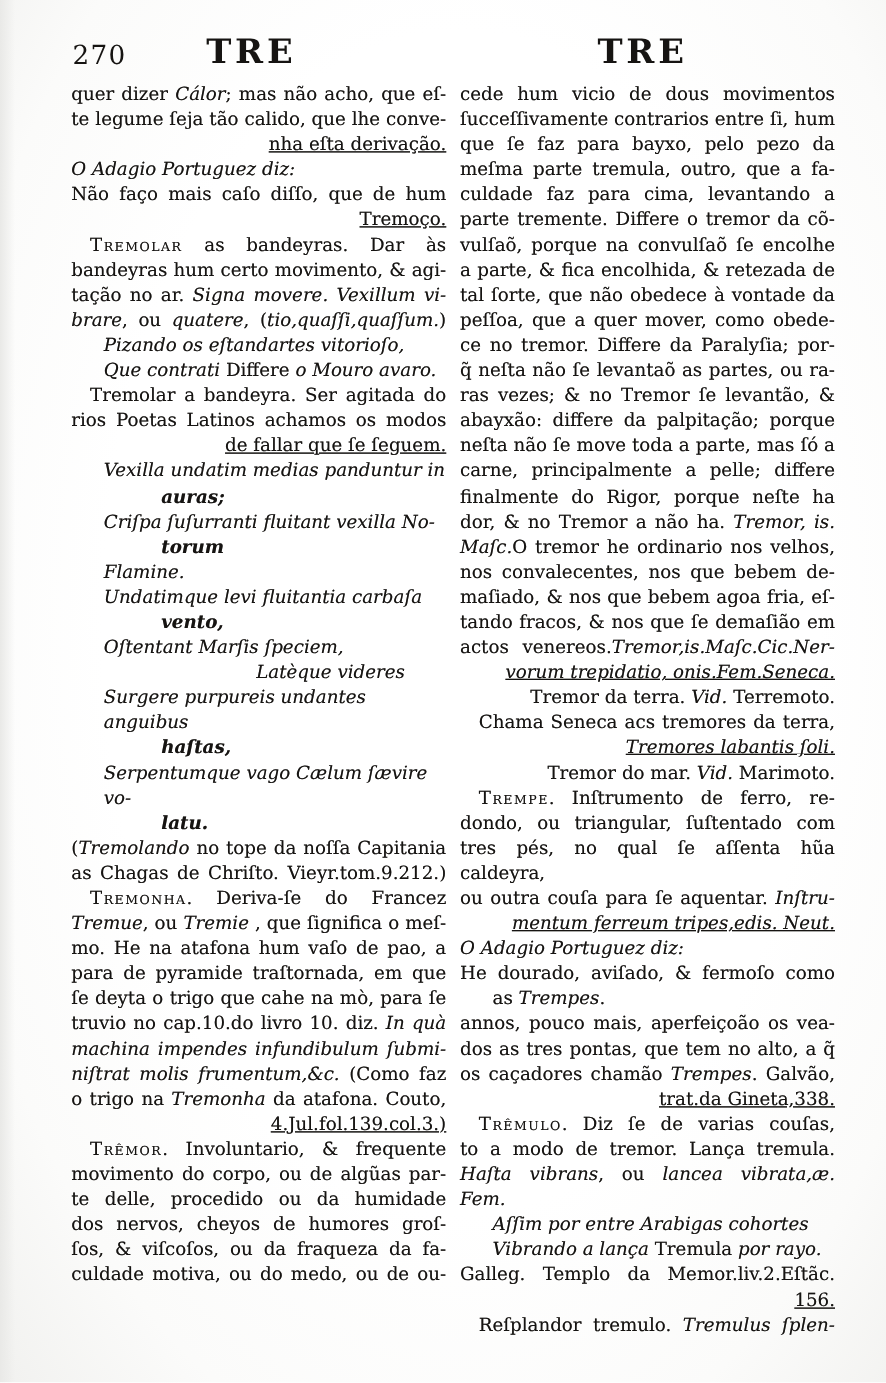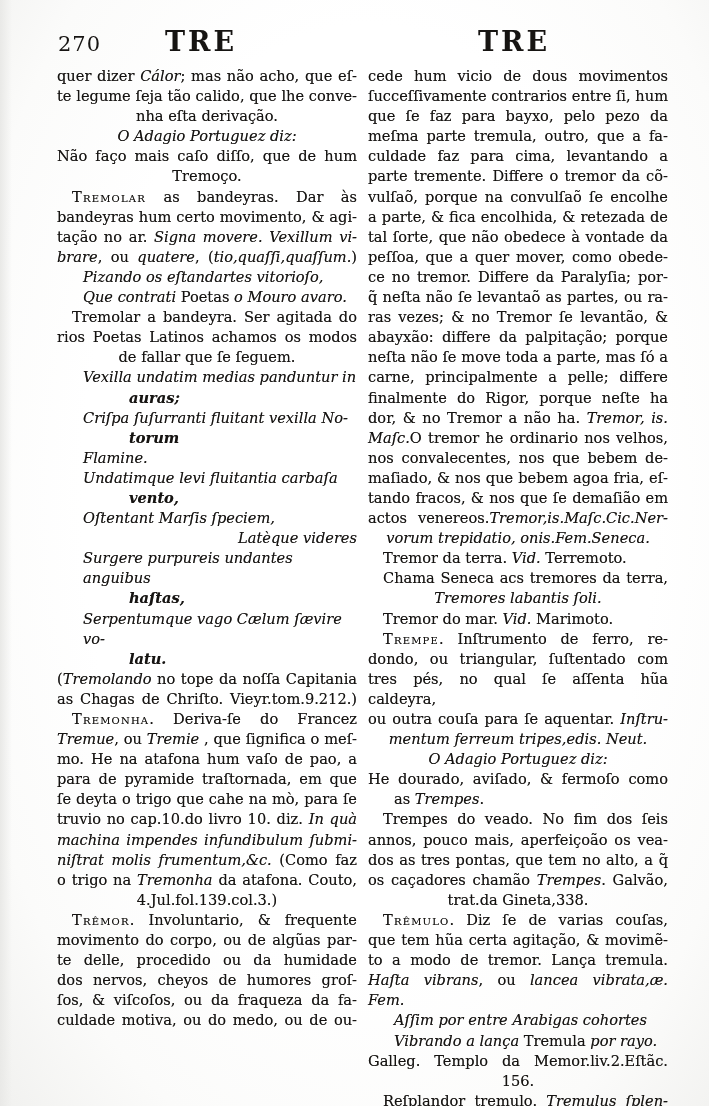--- a/index.html
+++ b/index.html
@@ -17,27 +17,27 @@
   .header{position:absolute;top:26px;left:0;right:0;height:34px;}
   .pageno{position:absolute;left:58px;top:6px;font-size:21px;letter-spacing:1px;}
   .rh{position:absolute;top:0;font-size:27px;font-weight:bold;letter-spacing:3px;}
   .rh-left{left:165px;}
   .rh-right{left:478px;}
   .col{position:absolute;top:66px;width:300px;font-size:14.6px;line-height:20.1px;}
   .col-left{left:57px;}
   .col-right{left:368px;}
   .line{min-height:20.1px;text-shadow:0 0 0.5px rgba(20,18,16,.55);}
   .s-j{text-align:justify;text-align-last:justify;}
-  .s-n{text-align:center;}
+  .s-n{text-align:right;text-decoration:underline;}
   .s-p{text-align:justify;text-align-last:justify;text-indent:15px;}
-  .s-pn{text-align:left;text-indent:15px;}
-  .s-c{text-align:center;}
+  .s-pn{text-align:right;text-indent:15px;}
+  .s-c{text-align:left;}
   .s-v1{padding-left:26px;}
   .s-v2{padding-left:72px;font-weight:bold;}
-  .s-v3{padding-left:148px;text-align:right;}
+  .s-v3{padding-left:148px;}
   .it{font-style:italic;}
   .sc{font-variant:small-caps;letter-spacing:1.2px;}
 </style>
 </head>
 <body>
 
 <div class="page">
   <div class="edge-shade"></div>
 
   <div class="header">
@@ -51,21 +51,21 @@
       <div class="line s-j"><span>te legume ſeja tão calido, que lhe conve-</span></div>
       <div class="line s-n"><span>nha eſta derivação.</span></div>
       <div class="line s-c"><span class="it">O Adagio Portuguez diz:</span></div>
       <div class="line s-j"><span>Não faço mais caſo diſſo, que de hum</span></div>
       <div class="line s-n"><span>Tremoço.</span></div>
       <div class="line s-p"><span class="sc">Tremolar</span><span> as bandeyras. Dar às</span></div>
       <div class="line s-j"><span>bandeyras hum certo movimento, &amp; agi-</span></div>
       <div class="line s-j"><span>tação no ar. </span><span class="it">Signa movere. Vexillum vi-</span></div>
       <div class="line s-j"><span class="it">brare</span><span>, ou </span><span class="it">quatere</span><span>, (</span><span class="it">tio,quaſſi,quaſſum.</span><span>)</span></div>
       <div class="line s-v1"><span class="it">Pizando os eſtandartes vitorioſo,</span></div>
-      <div class="line s-v1"><span class="it">Que contrati</span><span> Poetas </span><span class="it">o Mouro avaro.</span></div>
+      <div class="line s-v1"><span class="it">Que contrati</span><span> Differe </span><span class="it">o Mouro avaro.</span></div>
       <div class="line s-p"><span>Tremolar a bandeyra. Ser agitada do</span></div>
       <div class="line s-j"><span>rios Poetas Latinos achamos os modos</span></div>
       <div class="line s-n"><span>de fallar que ſe ſeguem.</span></div>
       <div class="line s-v1"><span class="it">Vexilla undatim medias panduntur in</span></div>
       <div class="line s-v2"><span class="it">auras;</span></div>
       <div class="line s-v1"><span class="it">Criſpa ſuſurranti fluitant vexilla No-</span></div>
       <div class="line s-v2"><span class="it">torum</span></div>
       <div class="line s-v1"><span class="it">Flamine.</span></div>
       <div class="line s-v1"><span class="it">Undatimque levi fluitantia carbaſa</span></div>
       <div class="line s-v2"><span class="it">vento,</span></div>
@@ -124,27 +124,25 @@
       <div class="line s-n"><span class="it">Tremores labantis ſoli.</span></div>
       <div class="line s-pn"><span>Tremor do mar. </span><span class="it">Vid.</span><span> Marimoto.</span></div>
       <div class="line s-p"><span class="sc">Trempe</span><span>. Inſtrumento de ferro, re-</span></div>
       <div class="line s-j"><span>dondo, ou triangular, ſuſtentado com</span></div>
       <div class="line s-j"><span>tres pés, no qual ſe aſſenta hũa caldeyra,</span></div>
       <div class="line s-j"><span>ou outra couſa para ſe aquentar. </span><span class="it">Inſtru-</span></div>
       <div class="line s-n"><span class="it">mentum ferreum tripes,edis. Neut.</span></div>
       <div class="line s-c"><span class="it">O Adagio Portuguez diz:</span></div>
       <div class="line s-j"><span>He dourado, aviſado, &amp; fermoſo como</span></div>
       <div class="line s-v1"><span>as </span><span class="it">Trempes</span><span>.</span></div>
-      <div class="line s-p"><span>Trempes do veado. No fim dos ſeis</span></div>
       <div class="line s-j"><span>annos, pouco mais, aperfeiçoão os vea-</span></div>
       <div class="line s-j"><span>dos as tres pontas, que tem no alto, a q̃</span></div>
       <div class="line s-j"><span>os caçadores chamão </span><span class="it">Trempes</span><span>. Galvão,</span></div>
       <div class="line s-n"><span>trat.da Gineta,338.</span></div>
       <div class="line s-p"><span class="sc">Trêmulo</span><span>. Diz ſe de varias couſas,</span></div>
-      <div class="line s-j"><span>que tem hũa certa agitação, &amp; movimẽ-</span></div>
       <div class="line s-j"><span>to a modo de tremor. Lança tremula.</span></div>
       <div class="line s-j"><span class="it">Haſta vibrans</span><span>, ou </span><span class="it">lancea vibrata,æ. Fem.</span></div>
       <div class="line s-v1"><span class="it">Aſſim por entre Arabigas cohortes</span></div>
       <div class="line s-v1"><span class="it">Vibrando a lança</span><span> Tremula </span><span class="it">por rayo.</span></div>
       <div class="line s-j"><span>Galleg. Templo da Memor.liv.2.Eſtãc.</span></div>
       <div class="line s-n"><span>156.</span></div>
       <div class="line s-p"><span>Reſplandor tremulo. </span><span class="it">Tremulus ſplen-</span></div>
     </div>
 </div>
 

